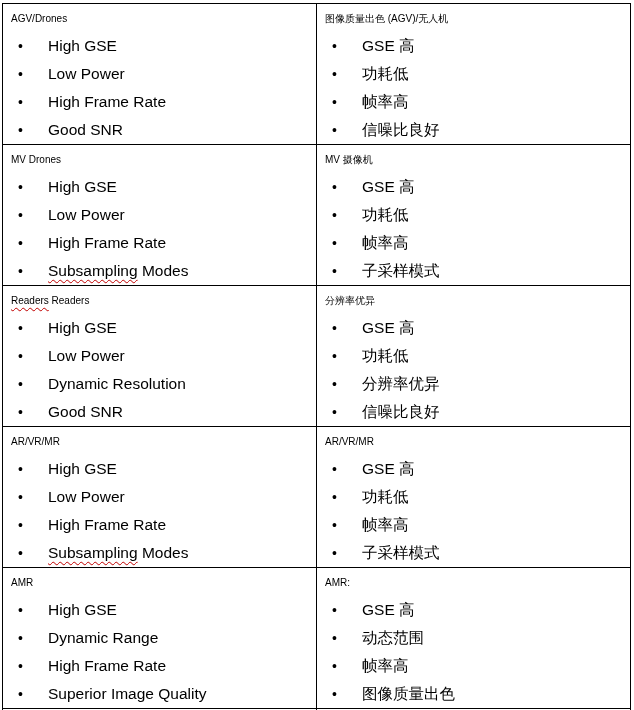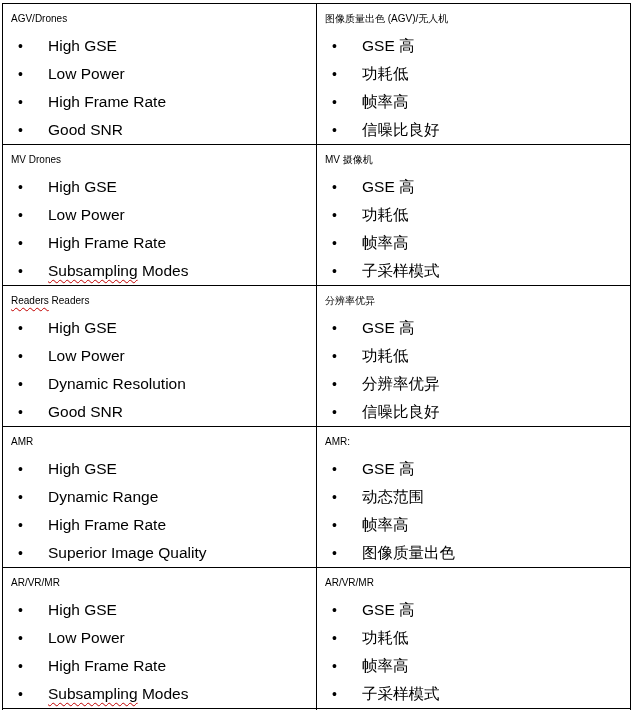--- a/index.html
+++ b/index.html
@@ -178,20 +178,60 @@
             <span class="item-text">分辨率优异</span>
           </div>
           <div class="item">
             <span class="bullet">•</span>
             <span class="item-text">信噪比良好</span>
           </div>
         </td>
       </tr>
       <tr class="content-row">
         <td>
+          <div class="cell-title">AR/VR/MR</div>
+          <div class="item">
+            <span class="bullet">•</span>
+            <span class="item-text">High GSE</span>
+          </div>
+          <div class="item">
+            <span class="bullet">•</span>
+            <span class="item-text">Low Power</span>
+          </div>
+          <div class="item">
+            <span class="bullet">•</span>
+            <span class="item-text">High Frame Rate</span>
+          </div>
+          <div class="item">
+            <span class="bullet">•</span>
+            <span class="item-text"><span class="squiggle">Subsampling</span> Modes</span>
+          </div>
+        </td>
+        <td>
+          <div class="cell-title">AR/VR/MR</div>
+          <div class="item">
+            <span class="bullet">•</span>
+            <span class="item-text">GSE 高</span>
+          </div>
+          <div class="item">
+            <span class="bullet">•</span>
+            <span class="item-text">功耗低</span>
+          </div>
+          <div class="item">
+            <span class="bullet">•</span>
+            <span class="item-text">帧率高</span>
+          </div>
+          <div class="item">
+            <span class="bullet">•</span>
+            <span class="item-text">子采样模式</span>
+          </div>
+        </td>
+      </tr>
+      <tr class="content-row">
+        <td>
           <div class="cell-title">AMR</div>
           <div class="item">
             <span class="bullet">•</span>
             <span class="item-text">High GSE</span>
           </div>
           <div class="item">
             <span class="bullet">•</span>
             <span class="item-text">Dynamic Range</span>
           </div>
           <div class="item">
@@ -213,60 +253,20 @@
             <span class="bullet">•</span>
             <span class="item-text">动态范围</span>
           </div>
           <div class="item">
             <span class="bullet">•</span>
             <span class="item-text">帧率高</span>
           </div>
           <div class="item">
             <span class="bullet">•</span>
             <span class="item-text">图像质量出色</span>
-          </div>
-        </td>
-      </tr>
-      <tr class="content-row">
-        <td>
-          <div class="cell-title">AR/VR/MR</div>
-          <div class="item">
-            <span class="bullet">•</span>
-            <span class="item-text">High GSE</span>
-          </div>
-          <div class="item">
-            <span class="bullet">•</span>
-            <span class="item-text">Low Power</span>
-          </div>
-          <div class="item">
-            <span class="bullet">•</span>
-            <span class="item-text">High Frame Rate</span>
-          </div>
-          <div class="item">
-            <span class="bullet">•</span>
-            <span class="item-text"><span class="squiggle">Subsampling</span> Modes</span>
-          </div>
-        </td>
-        <td>
-          <div class="cell-title">AR/VR/MR</div>
-          <div class="item">
-            <span class="bullet">•</span>
-            <span class="item-text">GSE 高</span>
-          </div>
-          <div class="item">
-            <span class="bullet">•</span>
-            <span class="item-text">功耗低</span>
-          </div>
-          <div class="item">
-            <span class="bullet">•</span>
-            <span class="item-text">帧率高</span>
-          </div>
-          <div class="item">
-            <span class="bullet">•</span>
-            <span class="item-text">子采样模式</span>
           </div>
         </td>
       </tr>
       <tr class="footer-row">
         <td></td>
         <td></td>
       </tr>
     </tbody>
 </table>
 

